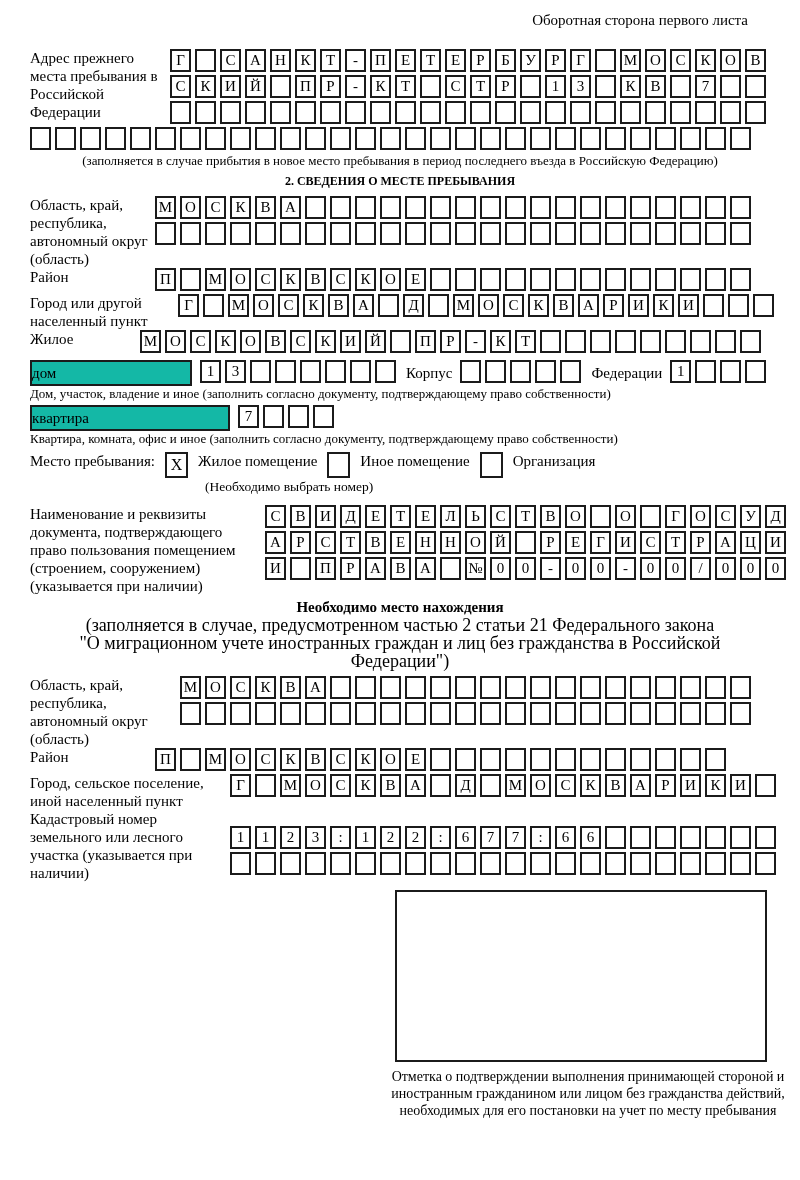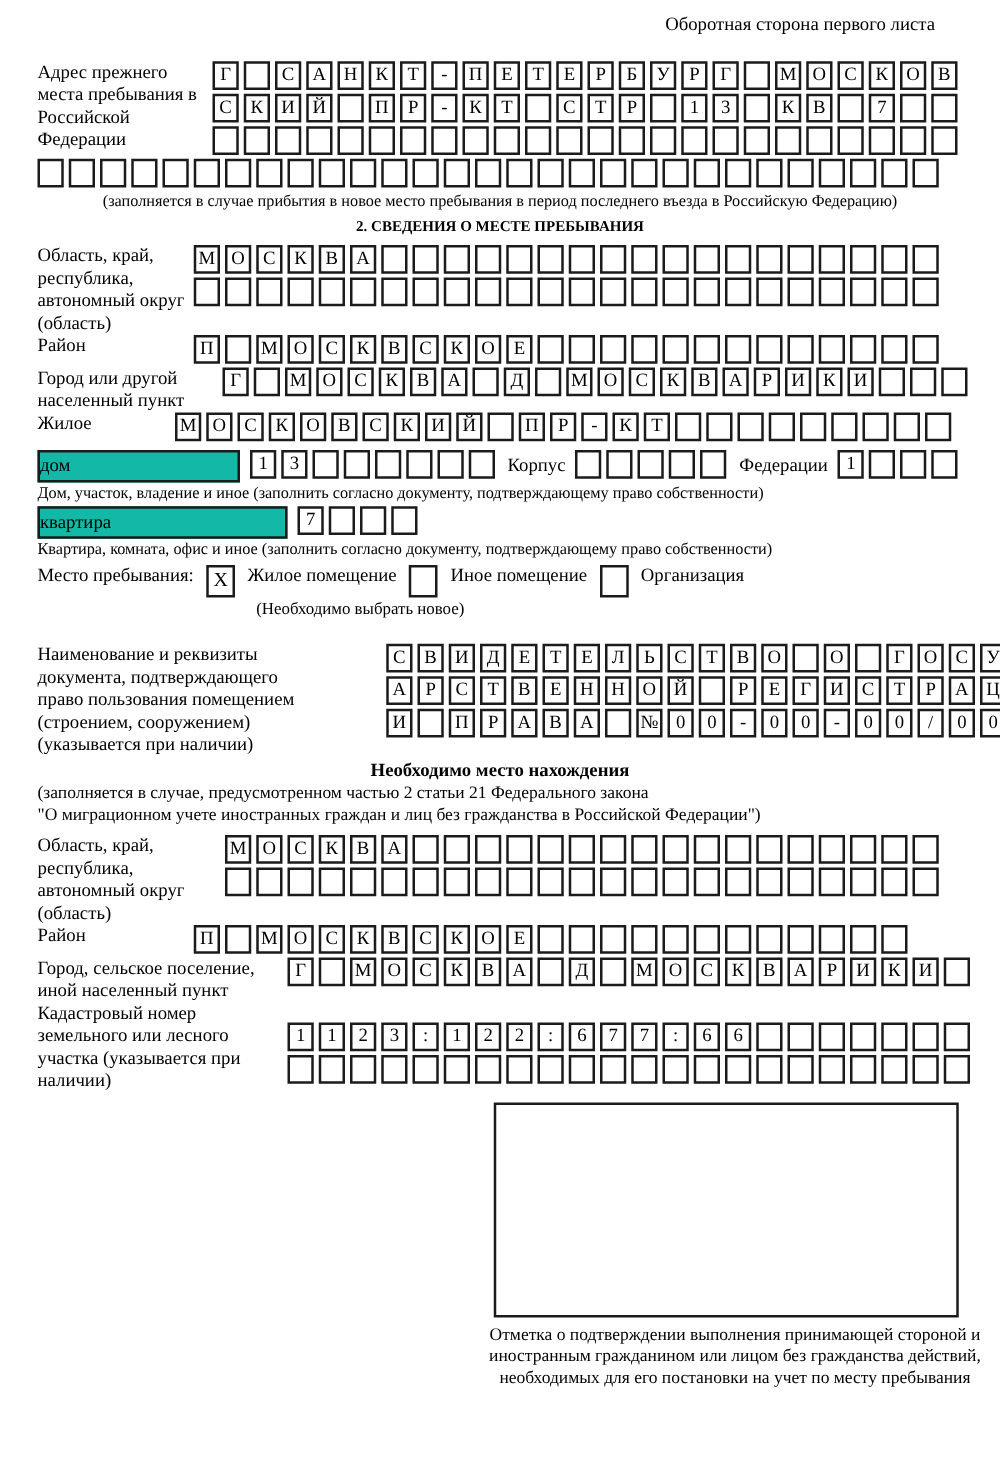--- a/index.html
+++ b/index.html
@@ -49,25 +49,25 @@
   .kv-row { margin-top: 3px; }
 
   .place-row { margin-top: 5px; }
   .checkbox {
     width: 23px; height: 26px; border: 2px solid #1b1b1b;
     font-size: 16px; line-height: 22px; text-align: center;
     margin: 0 10px; flex: 0 0 auto; background: #fff;
   }
   .place-note { margin-left: 175px; margin-top: 1px; font-size: 13.5px; }
 
-  .doc-block { margin-top: 20px; gap: 44px; }
+  .doc-block { margin-top: 10px; }
   .lab-doc { width: 210px; margin-right: 25px; }
 
   .fact-title { margin-top: 4px; font-size: 15px; font-weight: bold; text-align: center; }
-  .fact-note { font-size: 14px; line-height: 18px; text-align: left; }
+  .fact-note { font-size: 18px; line-height: 18px; text-align: center; }
 
   .fact-oblast { margin-top: 6px; }
   .lab-oblast2 { width: 150px; }
   .lab-gorod2 { width: 200px; }
   .lab-kadastr { width: 200px; }
   .kadastr-cells { margin-top: 16px; }
 
   .stamp-box {
     margin-top: 8px; margin-left: 365px;
     width: 372px; height: 172px; border: 2px solid #1b1b1b; background: #fff;
@@ -394,21 +394,21 @@
 
   <div class="frow place-row">
     <div class="flabel">Место пребывания:</div>
     <div class="checkbox">X</div>
     <div class="flabel">Жилое помещение</div>
     <div class="checkbox"></div>
     <div class="flabel">Иное помещение</div>
     <div class="checkbox"></div>
     <div class="flabel">Организация</div>
   </div>
-  <div class="caption place-note">(Необходимо выбрать новое)</div>
+  <div class="caption place-note">(Необходимо выбрать номер)</div>
 
   <div class="frow doc-block">
     <div class="flabel lab-doc">Наименование и реквизиты документа, подтверждающего право пользования помещением (строением, сооружением) (указывается при наличии)</div>
     <div class="cellcol">
       <div class="cells">
           <div class="cell">С</div>
           <div class="cell">В</div>
           <div class="cell">И</div>
           <div class="cell">Д</div>
           <div class="cell">Е</div>

